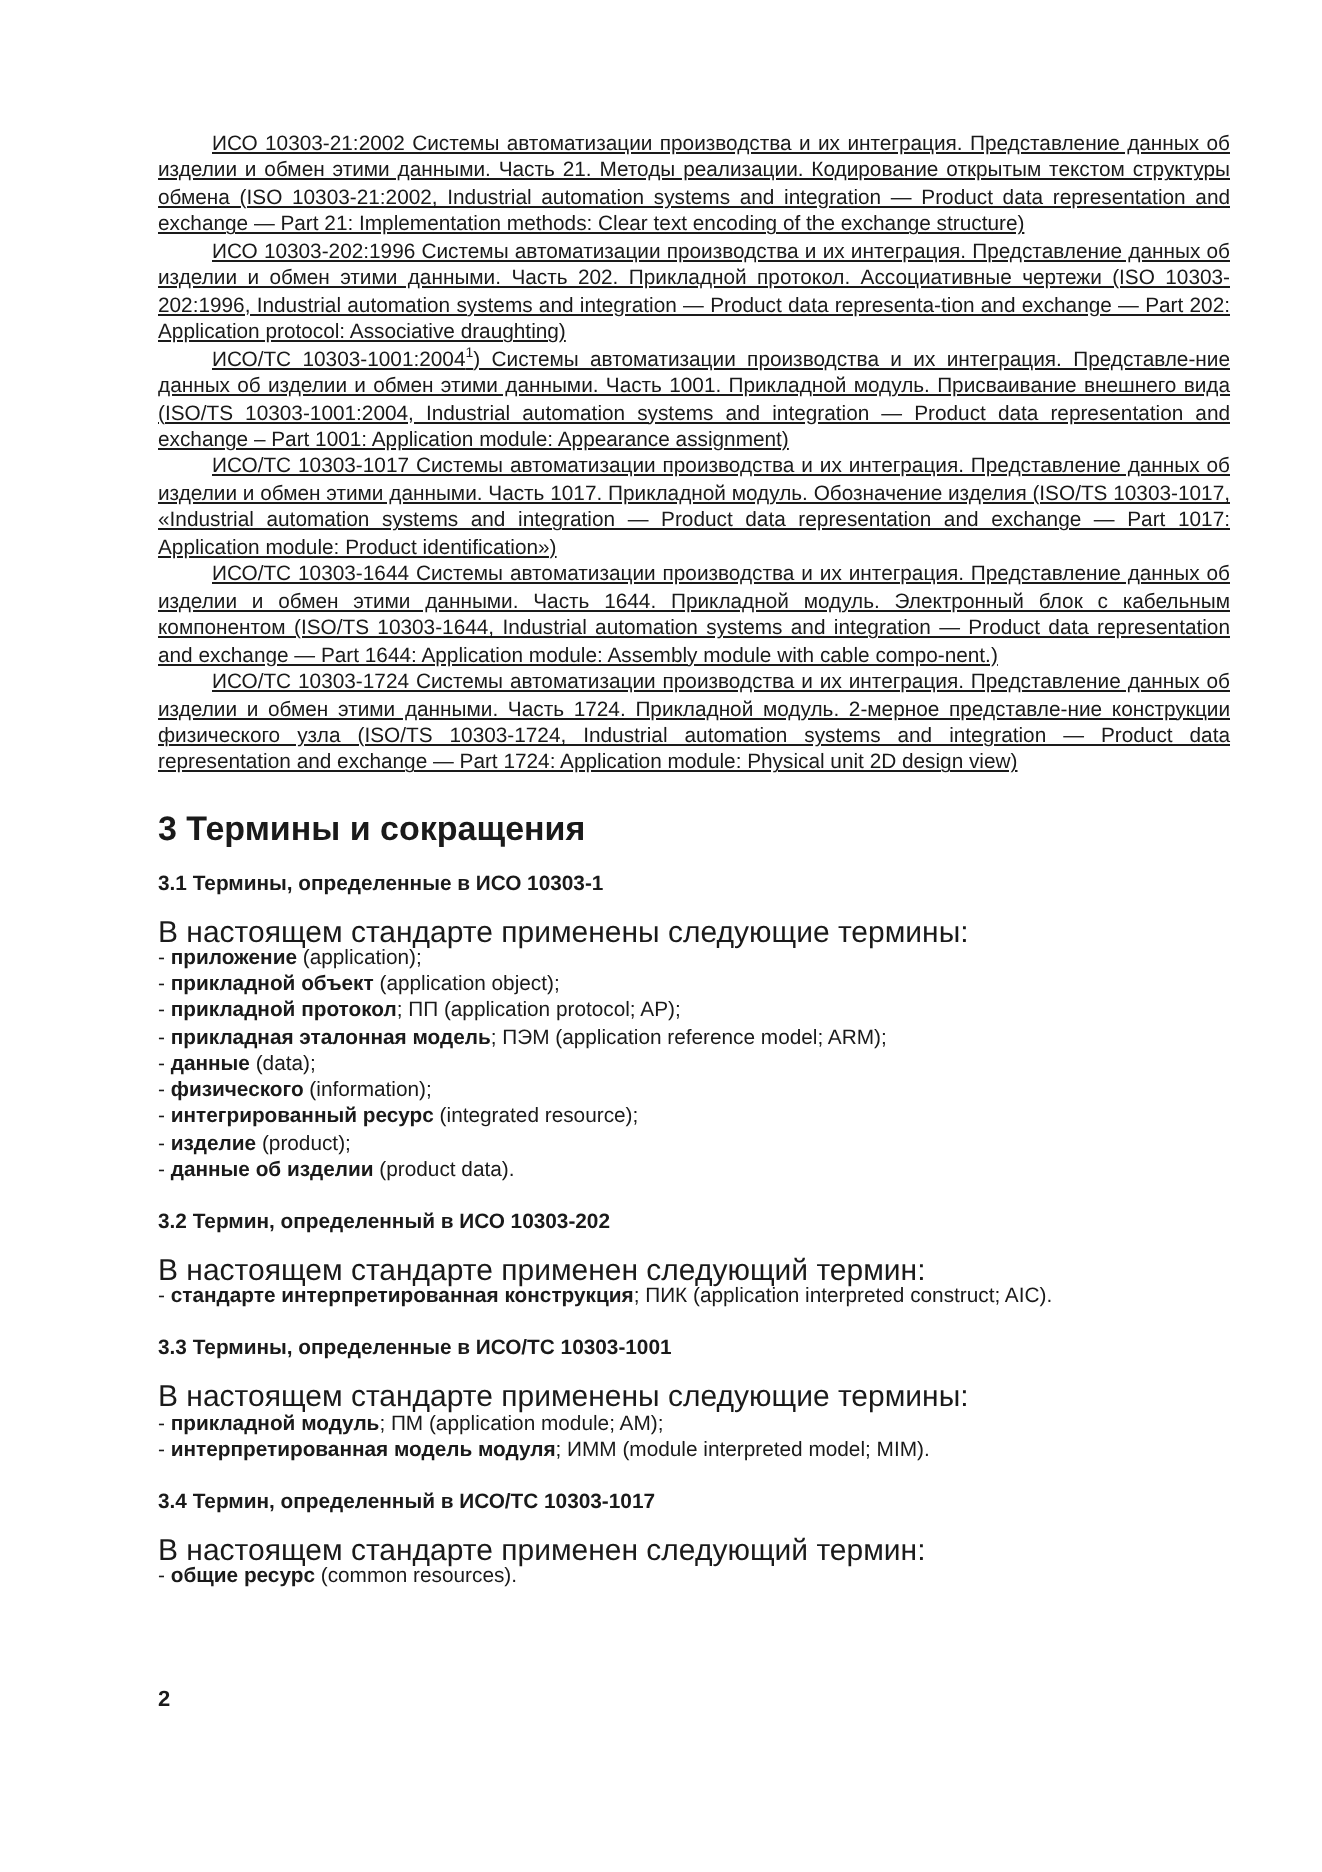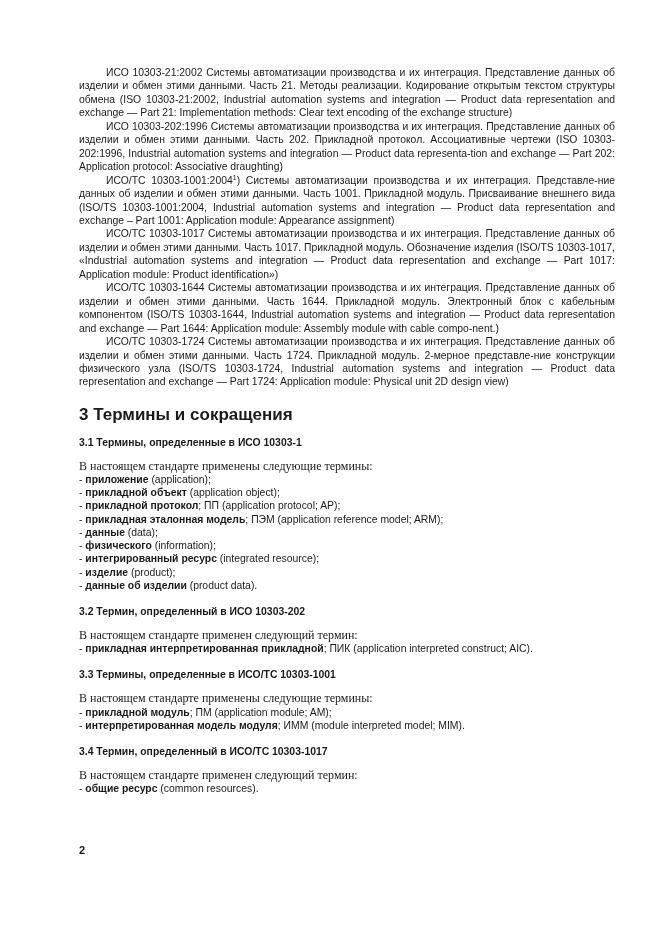--- a/index.html
+++ b/index.html
@@ -1,25 +1,25 @@
 <!DOCTYPE html>
 <html><head>
 <meta charset="utf-8">
 <style>
   html, body { margin: 0; padding: 0; background: #ffffff; }
   body { width: 661px; height: 936px; position: relative; overflow: hidden;
          font-family: "Liberation Sans", sans-serif; color: #1a1a1a; }
   .page { position: absolute; left: 79px; top: 66px; width: 536px; }
   .doc-header { font-weight: bold; font-size: 11px; line-height: 14px; margin: 0 0 13px 0; }
   .refs p { margin: 0; font-size: 10.4px; line-height: 13.45px; text-align: justify;
-            text-indent: 27px; }
+            text-indent: 27px; text-decoration: underline; }
   .sup { font-size: 7px; vertical-align: super; line-height: 0; }
   .sec-title { font-weight: bold; font-size: 17px; line-height: 16px; margin: 18px 0 0 0; }
   .sub-title { font-weight: bold; font-size: 10.4px; line-height: 13px; margin: 13px 0 0 0; }
-  .intro { font-size: 12px; line-height: 13.2px; margin: 11px 0 0 0; font-family: Liberation Serif, serif; }
+  .intro { font-size: 15px; line-height: 13.2px; margin: 11px 0 0 0; }
   .terms { list-style: none; margin: 0; padding: 0; font-size: 10.4px; line-height: 13.2px; }
   .terms li b { font-weight: bold; }
   .page-num { position: absolute; left: 79px; top: 844px; font-weight: bold; font-size: 11px; }
 </style>
 </head>
 <body>
 
 <div class="page">
 
   <div class="refs">
@@ -43,21 +43,21 @@
     <li><span>- </span><b>данные</b><span> (data);</span></li>
     <li><span>- </span><b>физического</b><span> (information);</span></li>
     <li><span>- </span><b>интегрированный ресурс</b><span> (integrated resource);</span></li>
     <li><span>- </span><b>изделие</b><span> (product);</span></li>
     <li><span>- </span><b>данные об изделии</b><span> (product data).</span></li>
   </ul>
 
   <div class="sub-title">3.2 Термин, определенный в ИСО 10303-202</div>
   <div class="intro">В настоящем стандарте применен следующий термин:</div>
   <ul class="terms">
-    <li><span>- </span><b>прикладная интерпретированная прикладной</b><span>; ПИК (application interpreted construct; AIC).</span></li>
+    <li><span>- </span><b>стандарте интерпретированная конструкция</b><span>; ПИК (application interpreted construct; AIC).</span></li>
   </ul>
 
   <div class="sub-title">3.3 Термины, определенные в ИСО/ТС 10303-1001</div>
   <div class="intro">В настоящем стандарте применены следующие термины:</div>
   <ul class="terms">
     <li><span>- </span><b>прикладной модуль</b><span>; ПМ (application module; AM);</span></li>
     <li><span>- </span><b>интерпретированная модель модуля</b><span>; ИММ (module interpreted model; MIM).</span></li>
   </ul>
 
   <div class="sub-title">3.4 Термин, определенный в ИСО/ТС 10303-1017</div>

